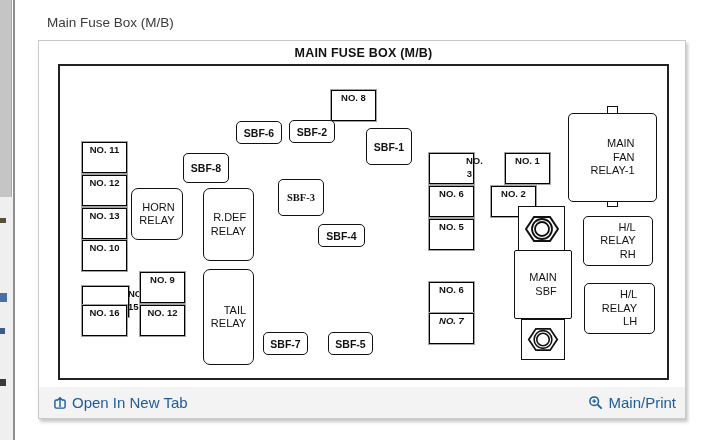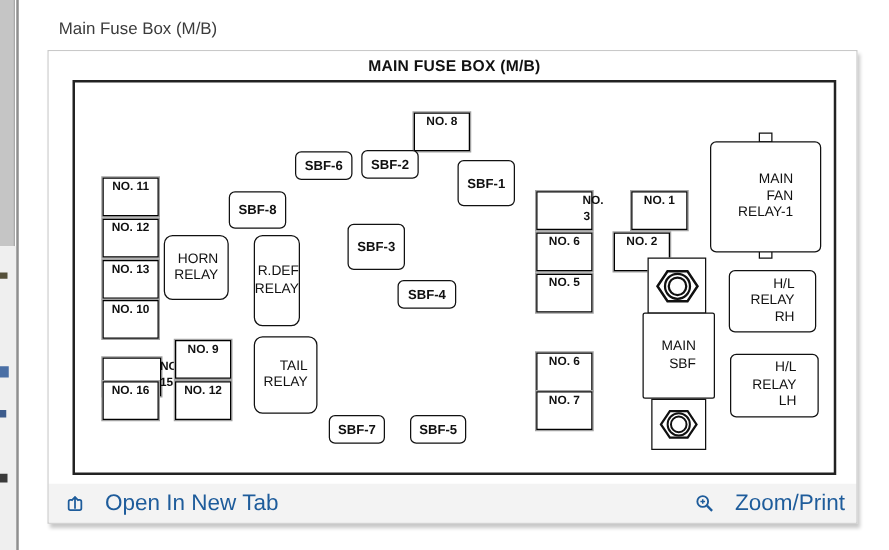--- a/index.html
+++ b/index.html
@@ -48,22 +48,22 @@
   }
   .squarebox{border-radius:2px;}
   .tab{position:absolute;width:11px;height:8px;border:1.5px solid #111;background:#fff;box-sizing:border-box;z-index:0;}
   .nutbox{
     position:absolute;box-sizing:border-box;border:1.5px solid #111;background:#fff;
     display:flex;align-items:center;justify-content:center;z-index:1;
   }
   
   .footer{position:absolute;left:0;right:0;bottom:0;height:31px;background:#f3f3f3;}
   .link{
-    position:absolute;top:0;height:31px;display:flex;align-items:center;gap:17px;
-    color:var(--link,#1e5c9b);font-size:18px;cursor:pointer;text-decoration:none;
+    position:absolute;top:0;height:31px;display:flex;align-items:center;gap:5px;
+    color:var(--link,#1e5c9b);font-size:15px;cursor:pointer;text-decoration:none;
   }
   .link-left{left:14px;}
   .link-right{right:9px;}
   .link svg{display:block;}
 </style>
 </head>
 <body>
 
 <div class="scrollbar-thumb"></div>
 <div class="scrollbar-track"></div>
@@ -89,36 +89,36 @@
     <div class="nb" style="left:43px;top:264px;">NO. 16</div>
     <div class="nb" style="left:101px;top:231px;">NO. 9</div>
     <div class="nb" style="left:101px;top:264px;">NO. 12</div>
     <div class="nb" style="left:292px;top:49px;">NO. 8</div>
     <div class="nb" style="left:390px;top:112px;padding-left:36px;">NO. 3</div>
     <div class="nb" style="left:437px;top:112px;margin-left:29px;">NO. 1</div>
     <div class="nb" style="left:390px;top:145px;">NO. 6</div>
     <div class="nb" style="left:452px;top:145px;">NO. 2</div>
     <div class="nb" style="left:390px;top:178px;">NO. 5</div>
     <div class="nb" style="left:390px;top:241px;">NO. 6</div>
-    <div class="nb" style="left:390px;top:272px;">NO. 7</div>
+    <div class="nb" style="left:390px;top:272px;font-style:italic;">NO. 7</div>
 
     <div class="sbf" style="left:197px;top:80px;">SBF-6</div>
     <div class="sbf" style="left:250px;top:79px;">SBF-2</div>
     <div class="sbf" style="left:327px;top:87px;height:37px;">SBF-1</div>
     <div class="sbf" style="left:144px;top:112px;height:30px;">SBF-8</div>
-    <div class="sbf" style="left:239px;top:138px;height:37px;">SBF-3</div>
+    <div class="sbf" style="left:239px;top:138px;height:37px;font-family:Liberation Serif, serif;">SBF-3</div>
     <div class="sbf" style="left:279px;top:183px;width:47px;">SBF-4</div>
     <div class="sbf" style="left:224px;top:291px;width:45px;">SBF-7</div>
     <div class="sbf" style="left:289px;top:291px;width:45px;">SBF-5</div>
 
     <div class="relay" style="left:92px;top:147px;width:52px;height:52px;">HORN
 RELAY</div>
-    <div class="relay" style="left:164px;top:147px;width:37px;height:73px;">R.DEF
+    <div class="relay" style="left:164px;top:147px;width:51px;height:73px;">R.DEF
 RELAY</div>
-    <div class="relay" style="left:164px;top:228px;width:51px;height:62px;">TAIL
+    <div class="relay" style="left:164px;top:228px;width:51px;height:96px;">TAIL
 RELAY</div>
 
     <div class="tab" style="left:568px;top:65px;"></div>
     <div class="tab" style="left:568px;top:158px;"></div>
     <div class="relay" style="left:529px;top:72px;width:89px;height:89px;border-radius:5px;">MAIN
 FAN
 RELAY-1</div>
 
     <div class="relay" style="left:544px;top:175px;width:70px;height:50px;border-radius:5px;">H/L
 RELAY
@@ -152,16 +152,16 @@
         <path d="M8 12.5 V2.2 M4.8 5.2 L8 1.9 L11.2 5.2" fill="none" stroke="currentColor" stroke-width="1.6"></path>
       </svg>
       <span>Open In New Tab</span>
     </a>
     <a class="link link-right">
       <svg width="15" height="15" viewBox="0 0 16 16">
         <circle cx="6.6" cy="6.6" r="4.6" fill="none" stroke="currentColor" stroke-width="1.6"></circle>
         <path d="M10.2 10.2 L14.6 14.6" stroke="currentColor" stroke-width="2"></path>
         <path d="M6.6 4.6 v4 M4.6 6.6 h4" stroke="currentColor" stroke-width="1.3"></path>
       </svg>
-      <span>Zoom/Print</span>
+      <span>Main/Print</span>
     </a>
   </div>
 </div>
 
 </body></html>

